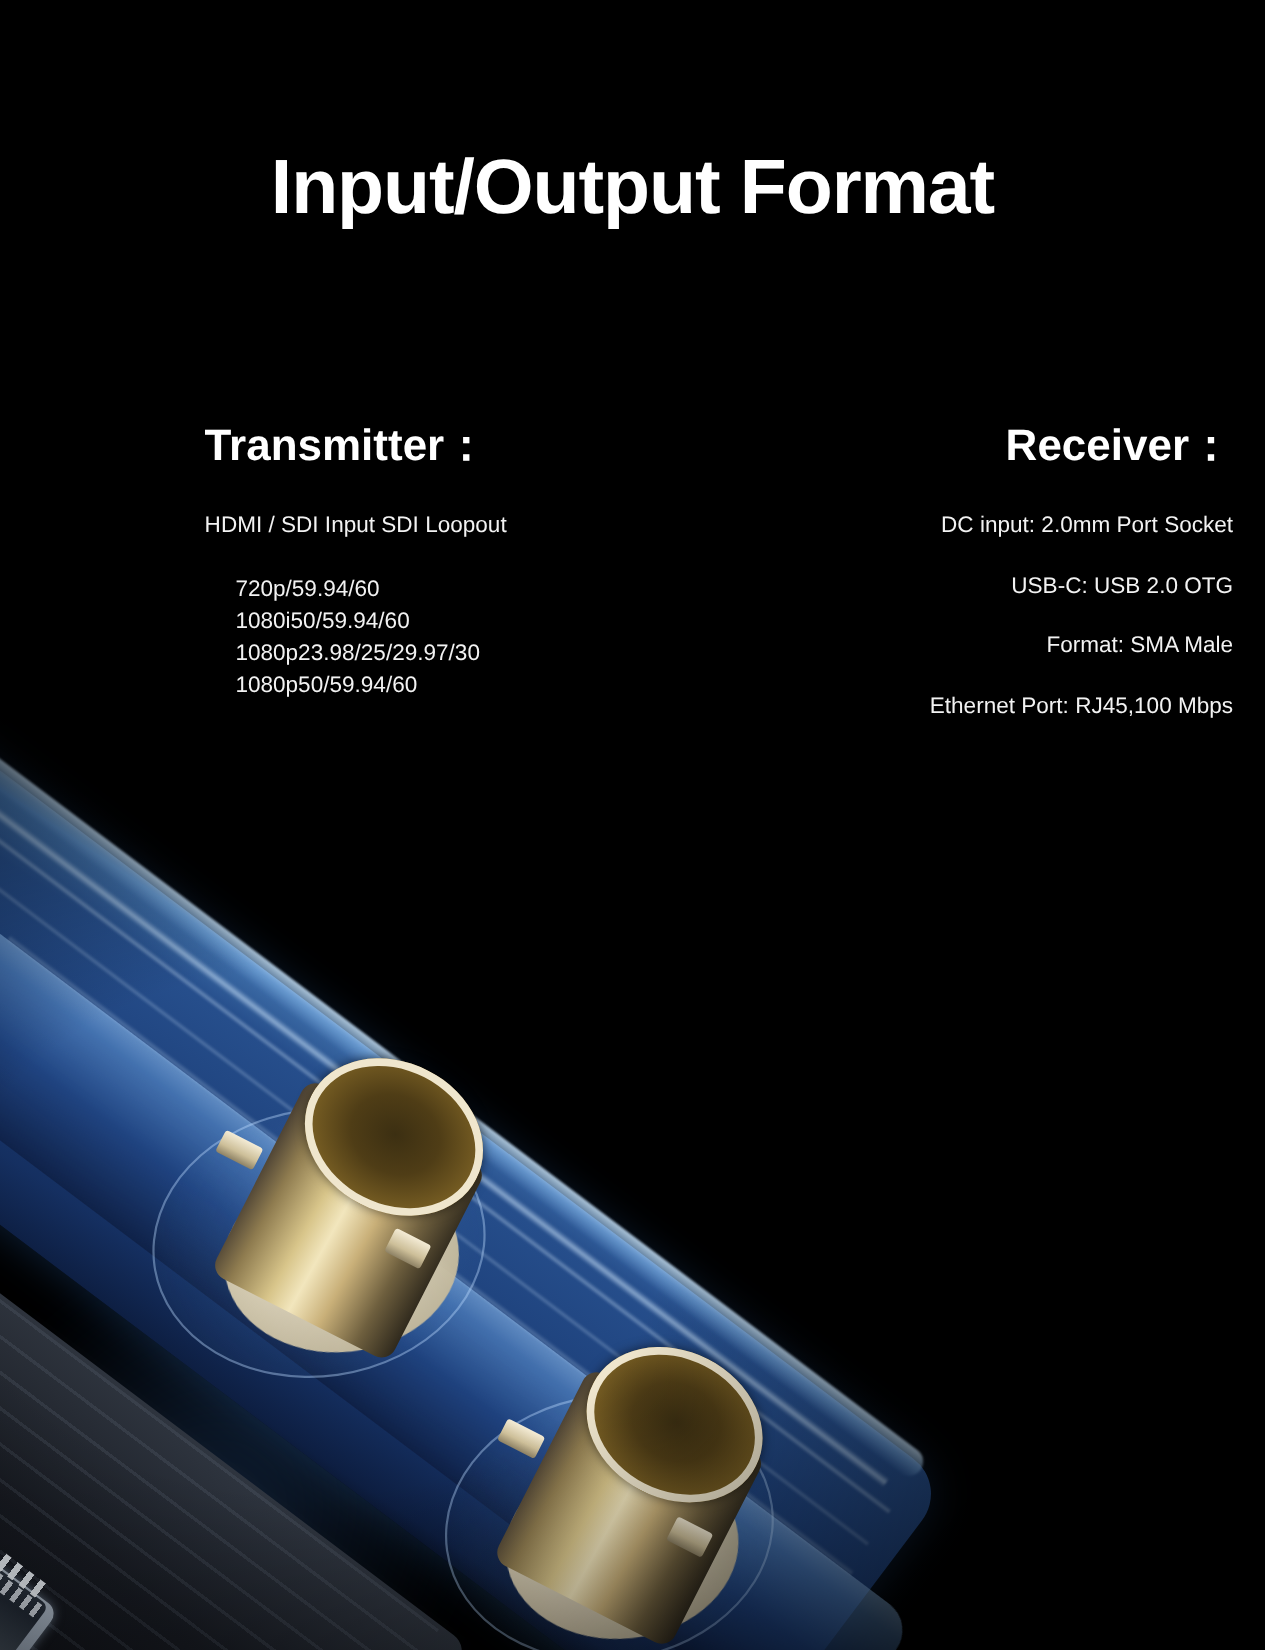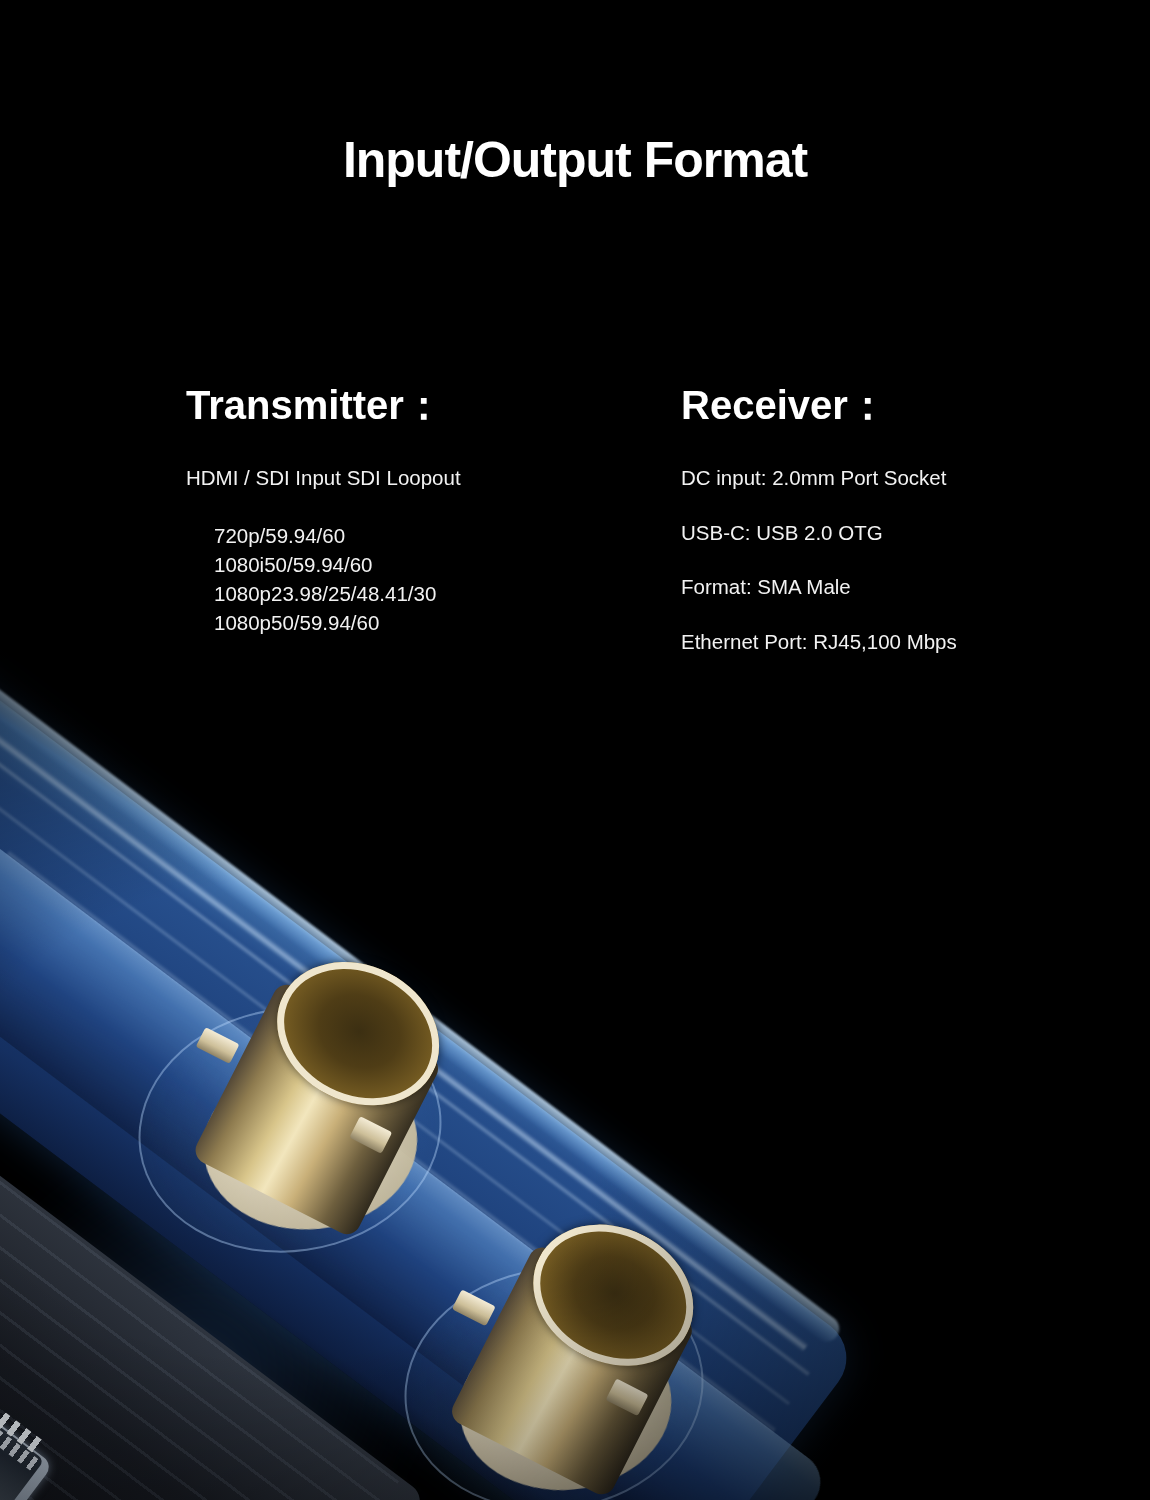--- a/index.html
+++ b/index.html
@@ -244,39 +244,39 @@
       radial-gradient(ellipse 78% 68% at 34% 60%, rgba(0,0,0,0) 35%, rgba(0,0,0,0.55) 78%, rgba(0,0,0,0.96) 100%);
   }
 
   
   .page-title {
     position: absolute;
     left: 0;
     top: 135px;
     width: 1150px;
     text-align: center;
-    font-size: 50px;
+    font-size: 70px;
     font-weight: 700;
     letter-spacing: -1px;
     line-height: 1;
     color: #ffffff;
   }
 
   .columns {
     position: absolute;
     left: 0;
     top: 382px;
     width: 1150px;
   }
   .col {
     position: absolute;
     top: 0;
   }
   .col-transmitter { left: 186px; width: 470px; }
-  .col-receiver    { left: 681px; width: 440px; }
+  .col-receiver    { left: 681px; width: 440px; text-align: right; }
 
   .col-heading {
     font-size: 40px;
     font-weight: 700;
     color: #ffffff;
     line-height: 1.15;
     margin: 0 0 40px 0;
     white-space: nowrap;
   }
 
@@ -347,21 +347,21 @@
 <div class="columns">
 
   <div class="col col-transmitter">
     <div class="col-heading">Transmitter：</div>
 
     <div class="spec-line tx-intro">HDMI / SDI Input SDI Loopout</div>
 
     <div class="format-list">
       <div class="spec-line">720p/59.94/60</div>
       <div class="spec-line">1080i50/59.94/60</div>
-      <div class="spec-line">1080p23.98/25/48.41/30</div>
+      <div class="spec-line">1080p23.98/25/29.97/30</div>
       <div class="spec-line">1080p50/59.94/60</div>
     </div>
   </div>
 
   <div class="col col-receiver">
     <div class="col-heading">Receiver：</div>
 
     <div class="rx-list">
       <div class="spec-line">DC input: 2.0mm Port Socket</div>
       <div class="spec-line">USB-C: USB 2.0 OTG</div>

